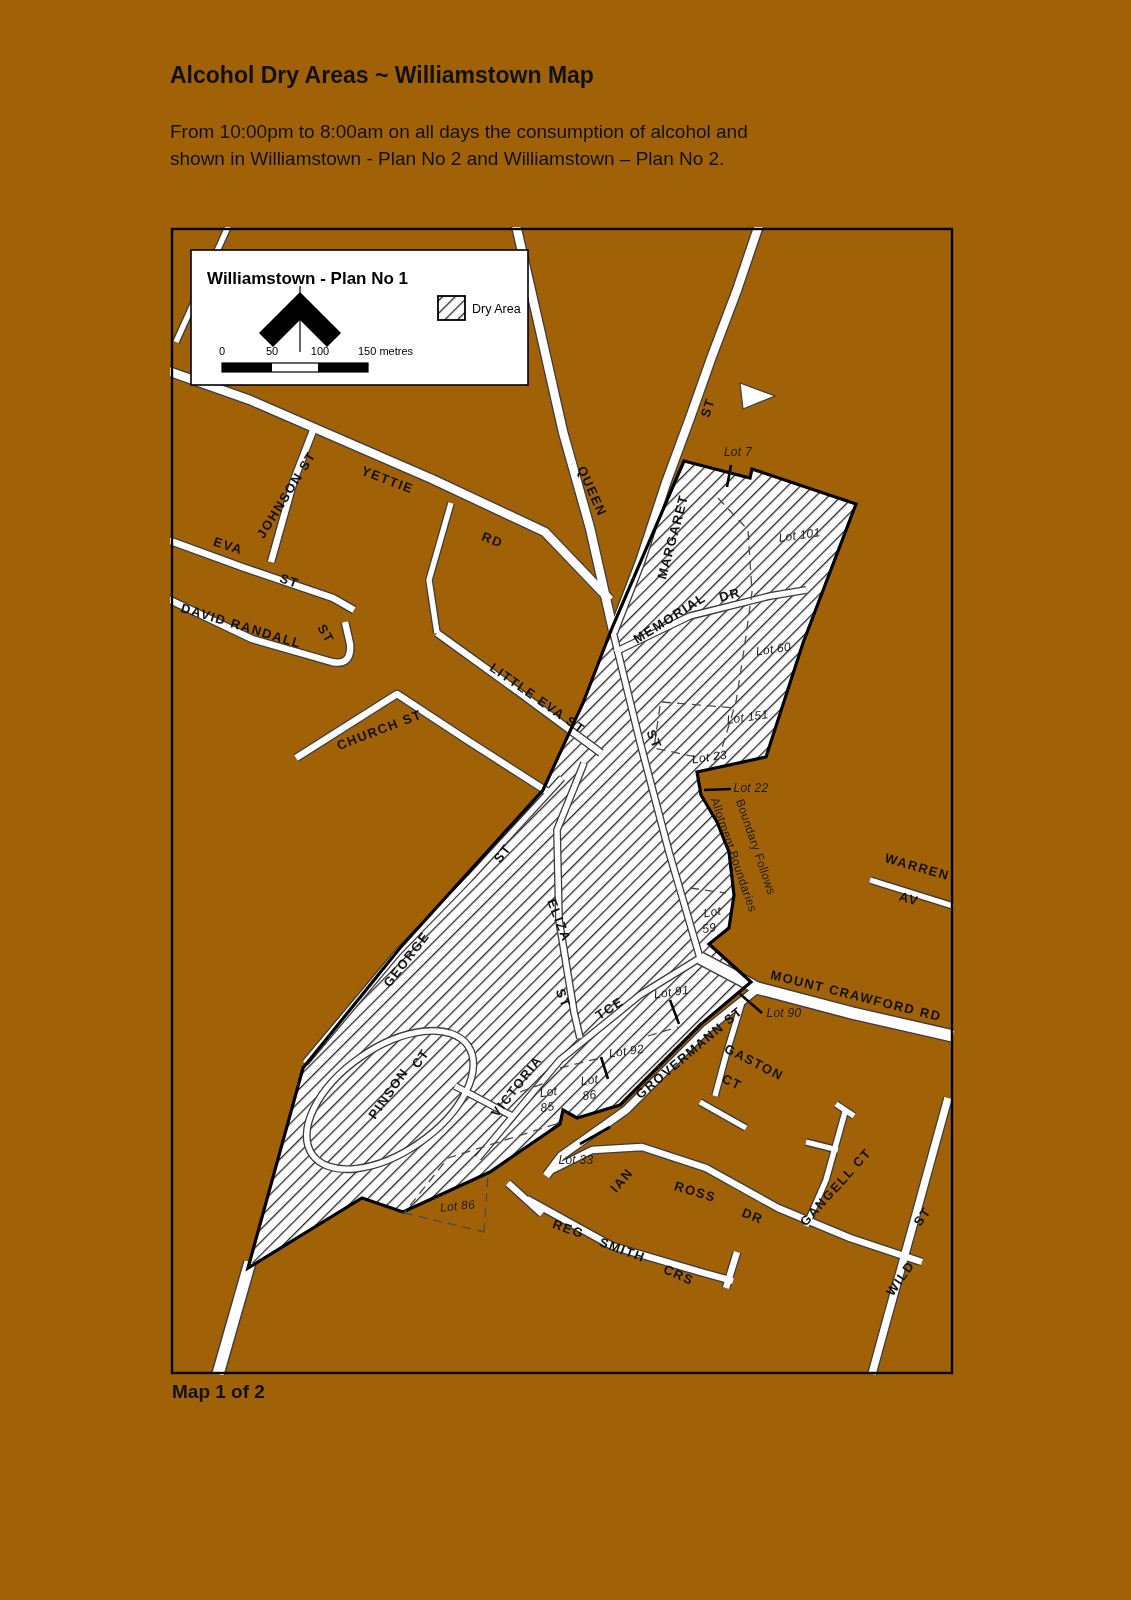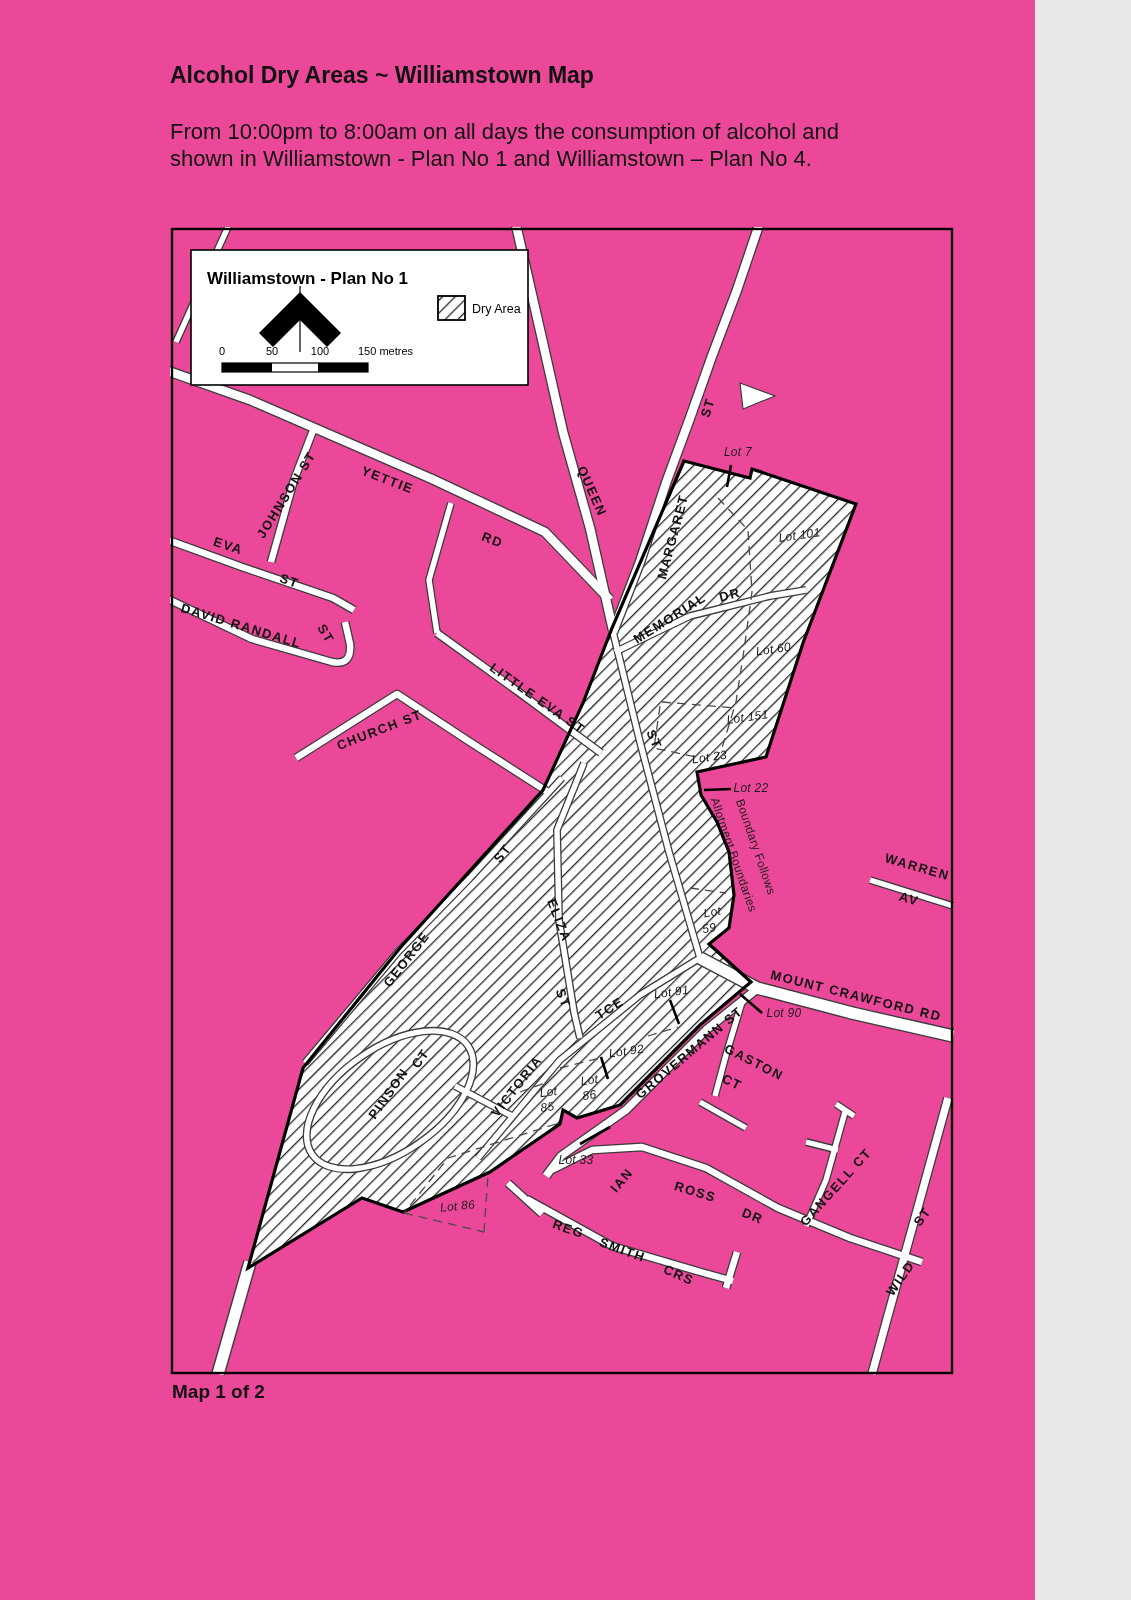--- a/index.html
+++ b/index.html
@@ -1,19 +1,19 @@
 <!DOCTYPE html>
 <html><head>
 <meta charset="utf-8">
 <style>
   html,body{margin:0;padding:0;background:#e8e8e8;}
-  .page{position:relative;width:1035px;height:1600px;background:#ec4899;
+  .page{position:relative;width:1131px;height:1600px;background:#a16207;
         font-family:"Liberation Sans",sans-serif;color:#111;overflow:hidden;}
   .doc-title{position:absolute;left:170px;top:62px;font-size:23px;font-weight:bold;margin:0;}
-  .doc-intro{position:absolute;left:170px;top:118px;width:760px;font-size:22px;line-height:27px;}
+  .doc-intro{position:absolute;left:170px;top:118px;width:760px;font-size:19px;line-height:27px;}
   .map-frame{position:absolute;left:170px;top:227px;width:784px;height:1148px;}
   .map-caption{position:absolute;left:172px;top:1381px;font-size:19px;font-weight:bold;}
   svg text{font-family:"Liberation Sans",sans-serif;}
   .st{font-size:13px;font-weight:bold;fill:#111;text-anchor:middle;letter-spacing:1.5px;}
   .lot{font-size:12px;font-style:italic;fill:#1c1c1c;text-anchor:middle;letter-spacing:0.3px;}
   .note{font-size:12px;fill:#1c1c1c;text-anchor:middle;letter-spacing:0.3px;}
   .plan-title{font-size:17px;font-weight:bold;fill:#000;}
   .legend-label{font-size:12.5px;fill:#000;}
   .scale-num{font-size:11px;fill:#000;text-anchor:middle;}
   .scale-num.start{text-anchor:start;}
@@ -27,21 +27,21 @@
 </style>
 </head>
 <body>
 
 <div class="page">
 
   <h1 class="doc-title">Alcohol Dry Areas ~ Williamstown Map</h1>
 
   <div class="doc-intro">
     <div>From 10:00pm to 8:00am on all days the consumption of alcohol and</div>
-    <div>shown in Williamstown - Plan No 1 and Williamstown – Plan No 4.</div>
+    <div>shown in Williamstown - Plan No 2 and Williamstown – Plan No 2.</div>
   </div>
 
   <div class="map-frame">
   <svg width="784" height="1148" viewBox="170 227 784 1148">
     <defs>
       <pattern id="hatch" width="9" height="9" patternUnits="userSpaceOnUse" patternTransform="rotate(45)">
         <rect width="9" height="9" fill="#ffffff"></rect>
         <rect x="0" y="0" width="1.3" height="9" fill="#262626"></rect>
       </pattern>
       <path id="r0" d="M232,218 L176,342"></path>

